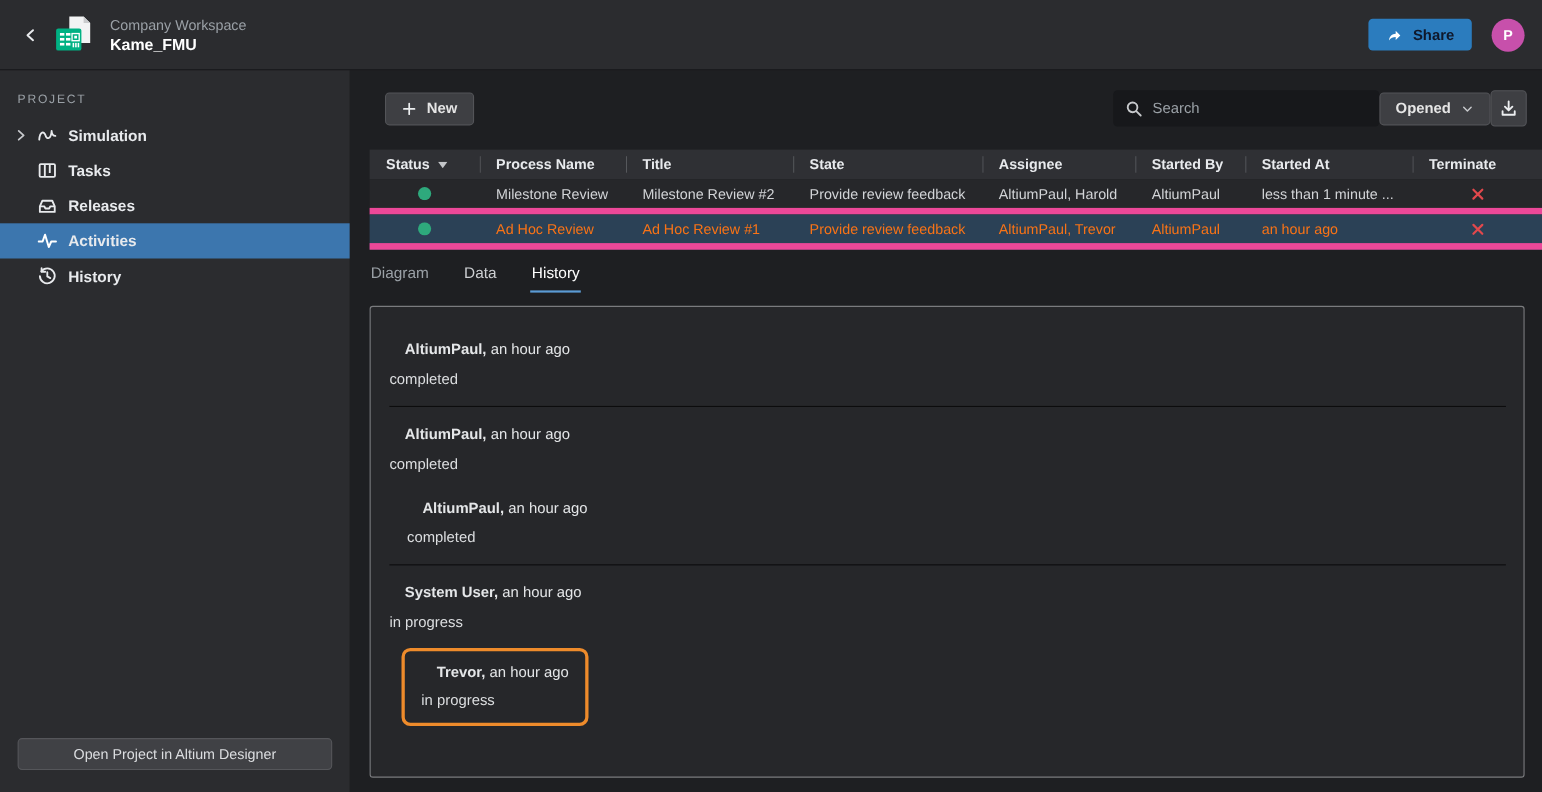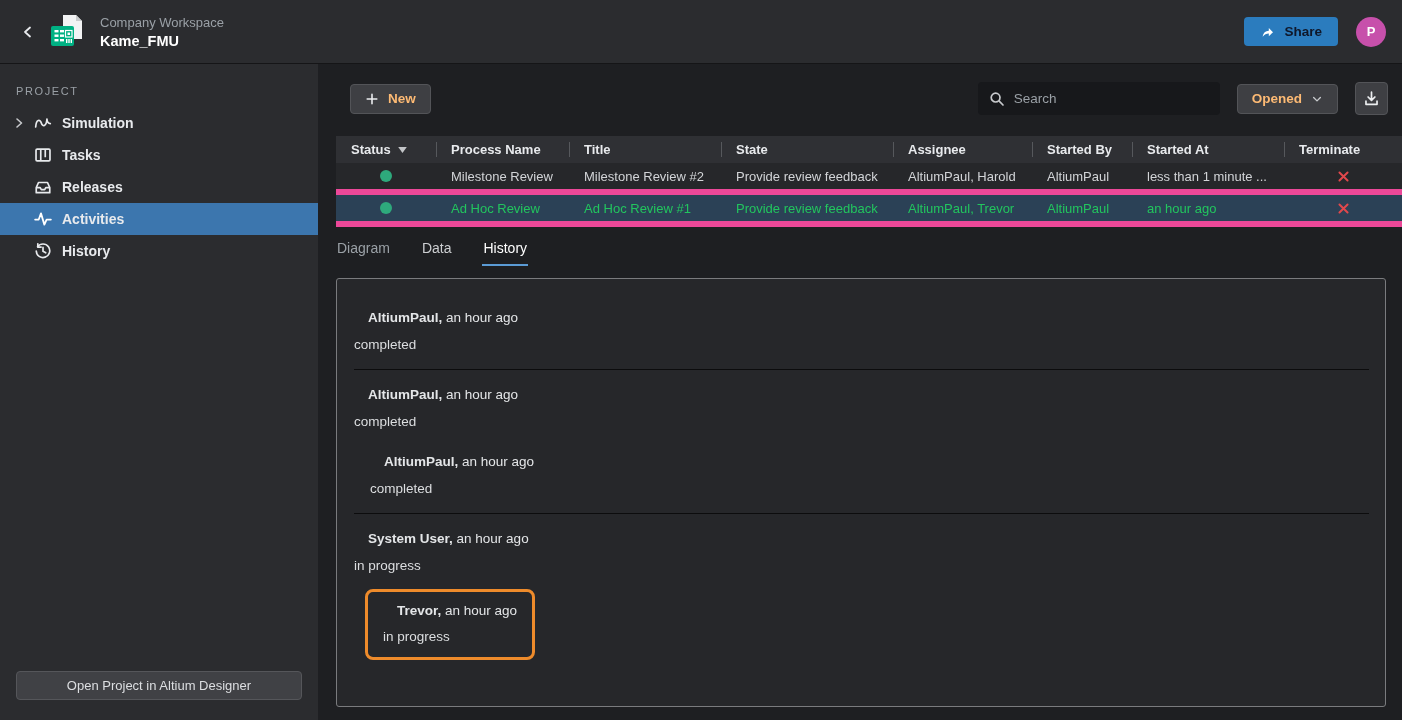--- a/index.html
+++ b/index.html
@@ -56,23 +56,23 @@
   }
   
   .main { position:absolute; top:64px; left:318px; right:0; bottom:0; background:#1e1f22; }
   .toolbar {
     position:absolute; top:18px; left:32px; right:14px; height:33px;
     display:flex; align-items:center; justify-content:space-between;
   }
   .btn {
     display:flex; align-items:center; gap:9px; height:30px; padding:0 14px;
     background:#3e3f43; border:1px solid #535458; border-radius:4px;
-    color:#fdba74; font-family:inherit; font-size:13.5px; font-weight:600; cursor:pointer;
-  }
-  .toolbar-right { display:flex; align-items:center; gap:17px; }
+    color:#e5e5e5; font-family:inherit; font-size:13.5px; font-weight:600; cursor:pointer;
+  }
+  .toolbar-right { display:flex; align-items:center; }
   .search-box {
     width:242px; height:33px; background:#17181b; border-radius:4px;
     display:flex; align-items:center; padding:0 11px; gap:9px;
   }
   .search-box input {
     flex:1; background:transparent; border:none; outline:none;
     color:#e8eaed; font-family:inherit; font-size:13.5px;
   }
   .search-box input::placeholder { color:#9aa0a6; }
   .icon-btn { width:33px; height:33px; padding:0; justify-content:center; }
@@ -85,21 +85,21 @@
     white-space:nowrap; overflow:hidden; flex:none;
   }
   .thead-cell + .thead-cell::before {
     content:''; position:absolute; left:0; top:6px; bottom:6px; width:1px; background:#56585c;
   }
   .caret { color:#c3c5c8; font-size:9px; line-height:1; }
   .trow {
     display:flex; height:32px; align-items:center; background:#26272a;
     border-bottom:6px solid #ec4899; color:#d2d4d7; cursor:pointer;
   }
-  .trow.selected { background:#2b4156; color:#22c55e;align-items:center; }
+  .trow.selected { background:#2b4156; color:#f97316;align-items:center; }
   .tcell { padding-left:15px; white-space:nowrap; overflow:hidden; text-overflow:ellipsis; flex:none; }
   .tcell.center { display:flex; justify-content:center; padding-left:0; }
   .status-dot { width:12px; height:12px; border-radius:50%; }
   .terminate-btn { background:none; border:none; cursor:pointer; display:flex; padding:2px; }
   
   .tabs { position:absolute; top:176px; left:18px; display:flex; gap:30px; }
   .tab { font-size:14px; padding:0 1px 8px; cursor:pointer; border-bottom:2px solid transparent; }
   .tab.dim { color:#9aa0a6; }
   .tab.mid { color:#cdcfd2; }
   .tab.active { color:#ffffff; border-bottom-color:#5b9bd5; }

